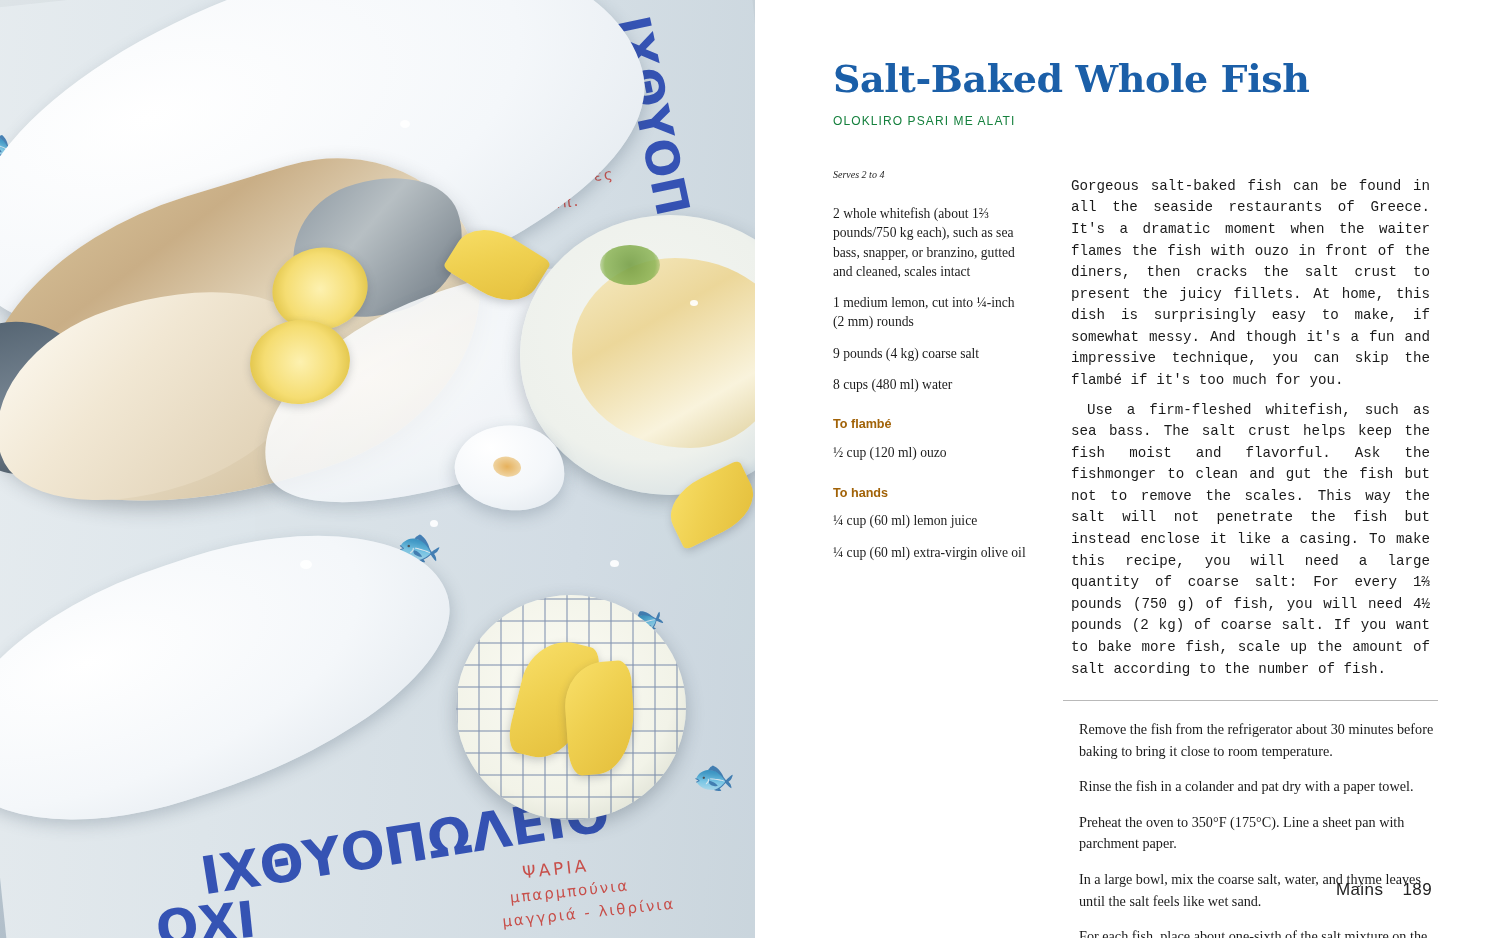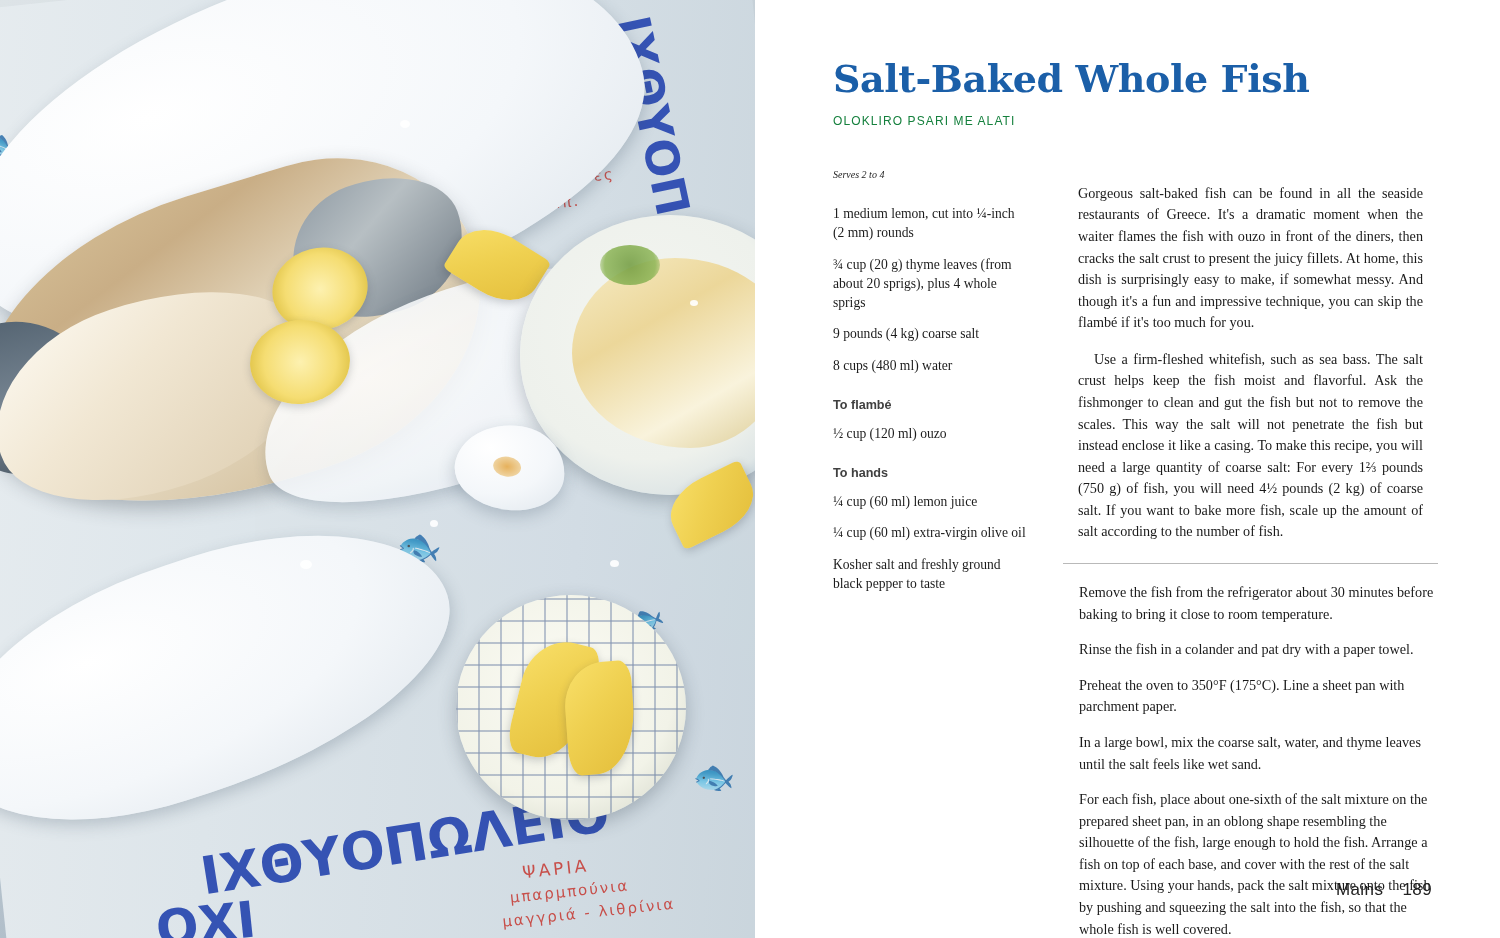--- a/index.html
+++ b/index.html
@@ -261,29 +261,30 @@
   .serves {
     font-style: italic;
     font-size: 10px;
     margin-bottom: 22px;
   }
   .ing {
     margin-bottom: 12px;
   }
   .ing:last-child { margin-bottom: 0; }
   .sub-head {
-    color: #404040;
+    color: #a16207;
     font-family: "Liberation Sans", sans-serif;
     font-weight: bold;
     font-size: 12.6px;
     margin: 22px 0 9px 0;
   }
   .intro p {
-    margin: 15px;
+    margin: 8px;
     text-align: justify;
+    font-family: Liberation Mono, monospace;
   }
   .intro p + p { text-indent: 16px; }
   .divider {
     height: 1px;
     background: #b9b9b9;
     margin: 20px 0 18px 0;
   }
   .steps p {
     margin: 0 0 14px 16px;
   }
@@ -363,32 +364,31 @@
   <div class="text-page">
 
     <h1 class="recipe-title">Salt-Baked Whole Fish</h1>
     <div class="recipe-subtitle">OLOKLIRO PSARI ME ALATI</div>
 
     <div class="columns">
 
       <div class="col-left">
         <div class="serves">Serves 2 to 4</div>
 
+        <div class="ing">2 whole whitefish (about 1⅔ pounds/750 kg each), such as sea bass, snapper, or branzino, gutted and cleaned, scales intact</div>
         <div class="ing">1 medium lemon, cut into ¼-inch (2 mm) rounds</div>
-        <div class="ing">¾ cup (20 g) thyme leaves (from about 20 sprigs), plus 4 whole sprigs</div>
         <div class="ing">9 pounds (4 kg) coarse salt</div>
         <div class="ing">8 cups (480 ml) water</div>
 
         <div class="sub-head">To flambé</div>
         <div class="ing">½ cup (120 ml) ouzo</div>
 
         <div class="sub-head">To hands</div>
         <div class="ing">¼ cup (60 ml) lemon juice</div>
         <div class="ing">¼ cup (60 ml) extra-virgin olive oil</div>
-        <div class="ing">Kosher salt and freshly ground black pepper to taste</div>
       </div>
 
       <div class="col-right">
         <div class="intro">
           <p>Gorgeous salt-baked fish can be found in all the seaside restaurants of Greece. It's a dramatic moment when the waiter flames the fish with ouzo in front of the diners, then cracks the salt crust to present the juicy fillets. At home, this dish is surprisingly easy to make, if somewhat messy. And though it's a fun and impressive technique, you can skip the flambé if it's too much for you.</p>
           <p>Use a firm-fleshed whitefish, such as sea bass. The salt crust helps keep the fish moist and flavorful. Ask the fishmonger to clean and gut the fish but not to remove the scales. This way the salt will not penetrate the fish but instead enclose it like a casing. To make this recipe, you will need a large quantity of coarse salt: For every 1⅔ pounds (750 g) of fish, you will need 4½ pounds (2 kg) of coarse salt. If you want to bake more fish, scale up the amount of salt according to the number of fish.</p>
         </div>
 
         <div class="divider"></div>
 

